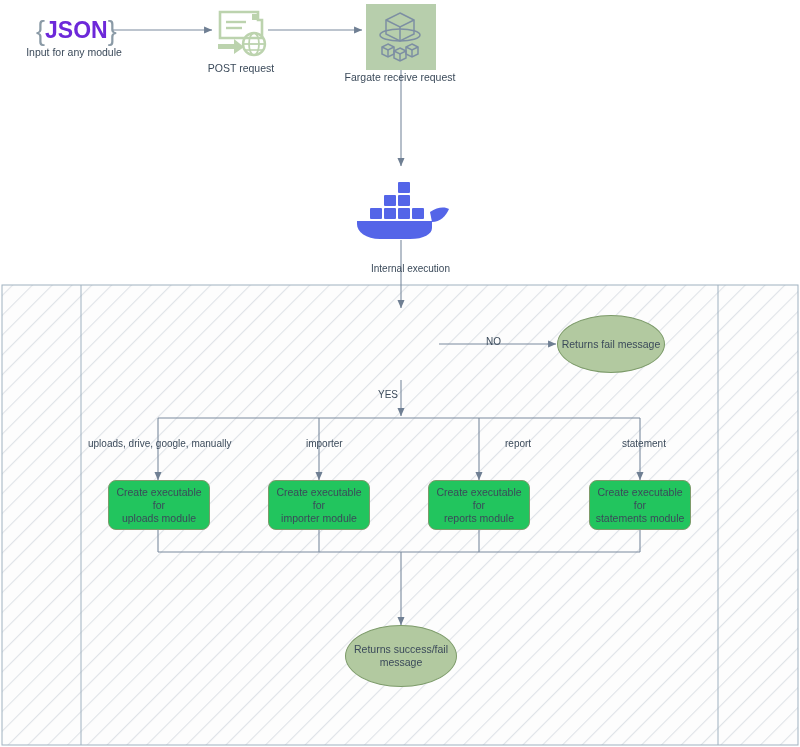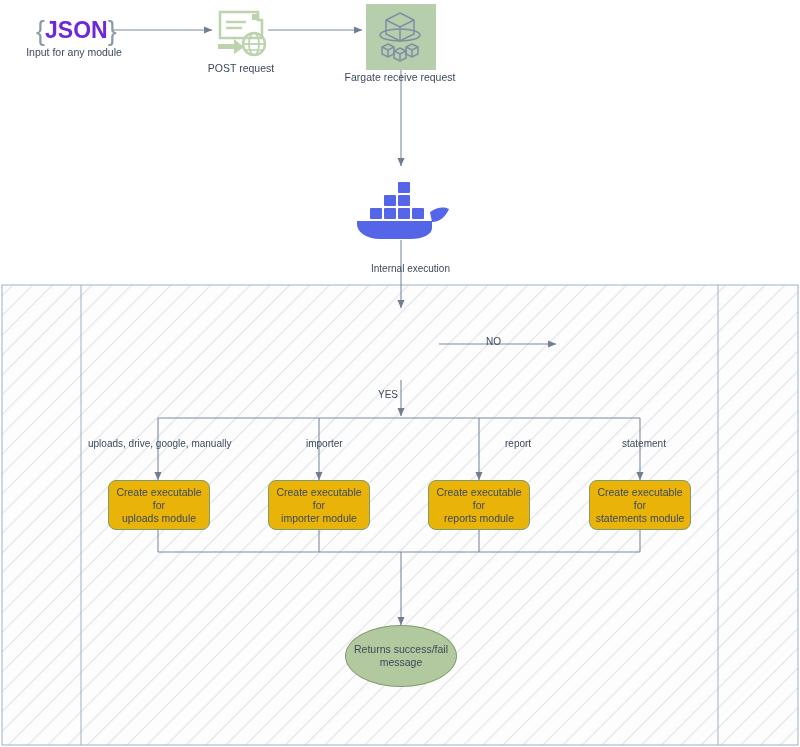--- a/index.html
+++ b/index.html
@@ -58,21 +58,21 @@
   
   .fargate-tile {
     position: absolute;
     background: #b7ceac;
     border: 1px solid #b7ceac;
   }
 
   
   .proc {
     position: absolute;
-    background: #eab308;
+    background: #22c55e;
     border: 1px solid #7d9b6a;
     border-radius: 8px;
     display: flex;
     align-items: center;
     justify-content: center;
     text-align: center;
     font-size: 10.5px;
     line-height: 13px;
     color: #3b4a5a;
     box-sizing: border-box;
@@ -234,20 +234,23 @@
     </g>
   </svg>
 
   <div class="lbl" style="left:358px; top:263px;margin-left:13px;">Internal execution</div>
 
 
   <div class="lbl" style="left:486px; top:336px;">NO</div>
 
   <div class="lbl" style="left:378px; top:389px;">YES</div>
 
+  <div class="ellipse" style="left:557px; top:315px; width:108px; height:58px;">
+    <span>Returns fail message</span>
+  </div>
 
   <div class="lbl" style="left:88px; top:438px;">uploads, drive, google, manually</div>
   <div class="lbl" style="left:306px; top:438px;">importer</div>
   <div class="lbl" style="left:469px; top:438px;padding-left:36px;">report</div>
   <div class="lbl" style="left:622px; top:438px;">statement</div>
 
   <div class="proc" style="left:108px; top:480px; width:102px; height:50px;">
     <div>
       <div>Create executable for</div>
       <div>uploads module</div>

